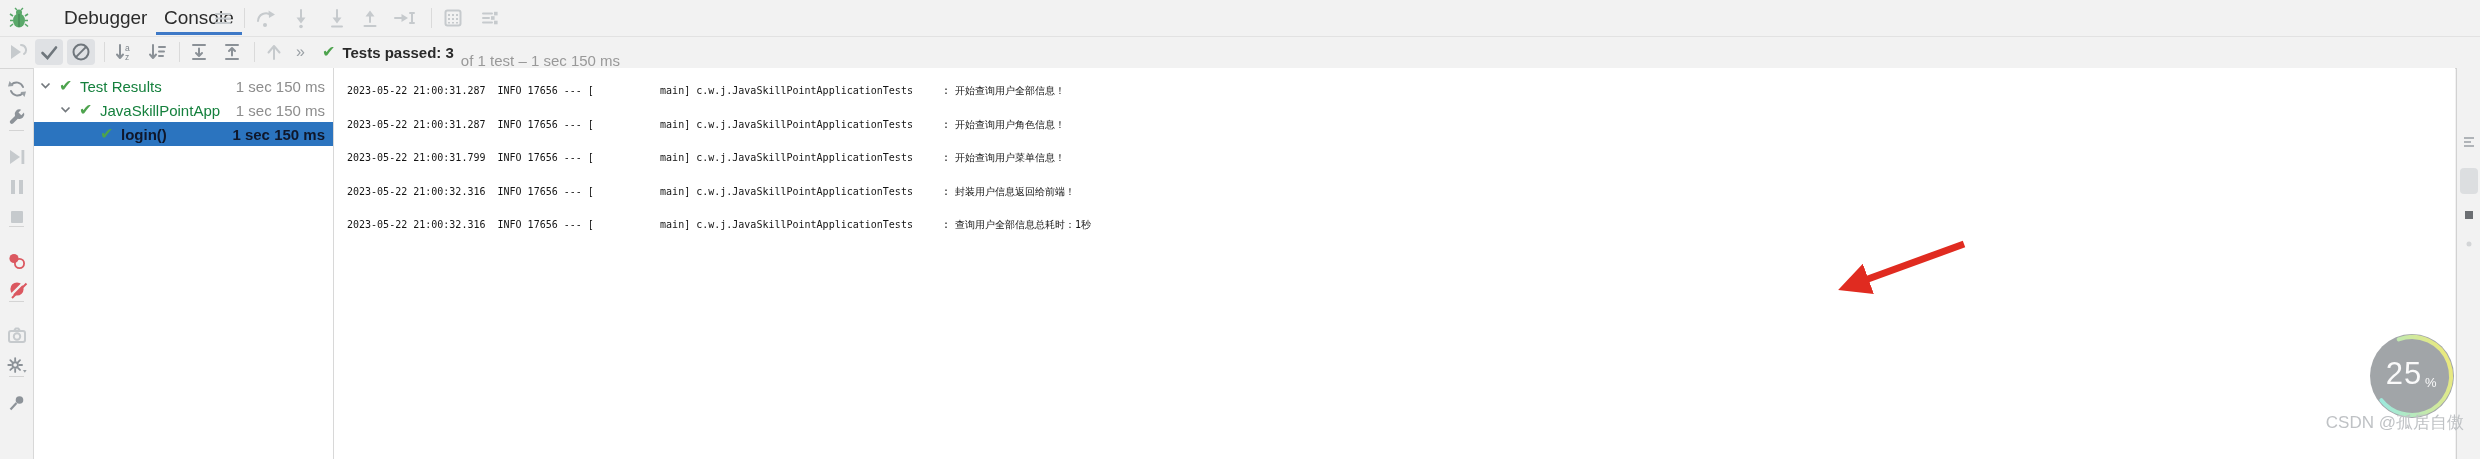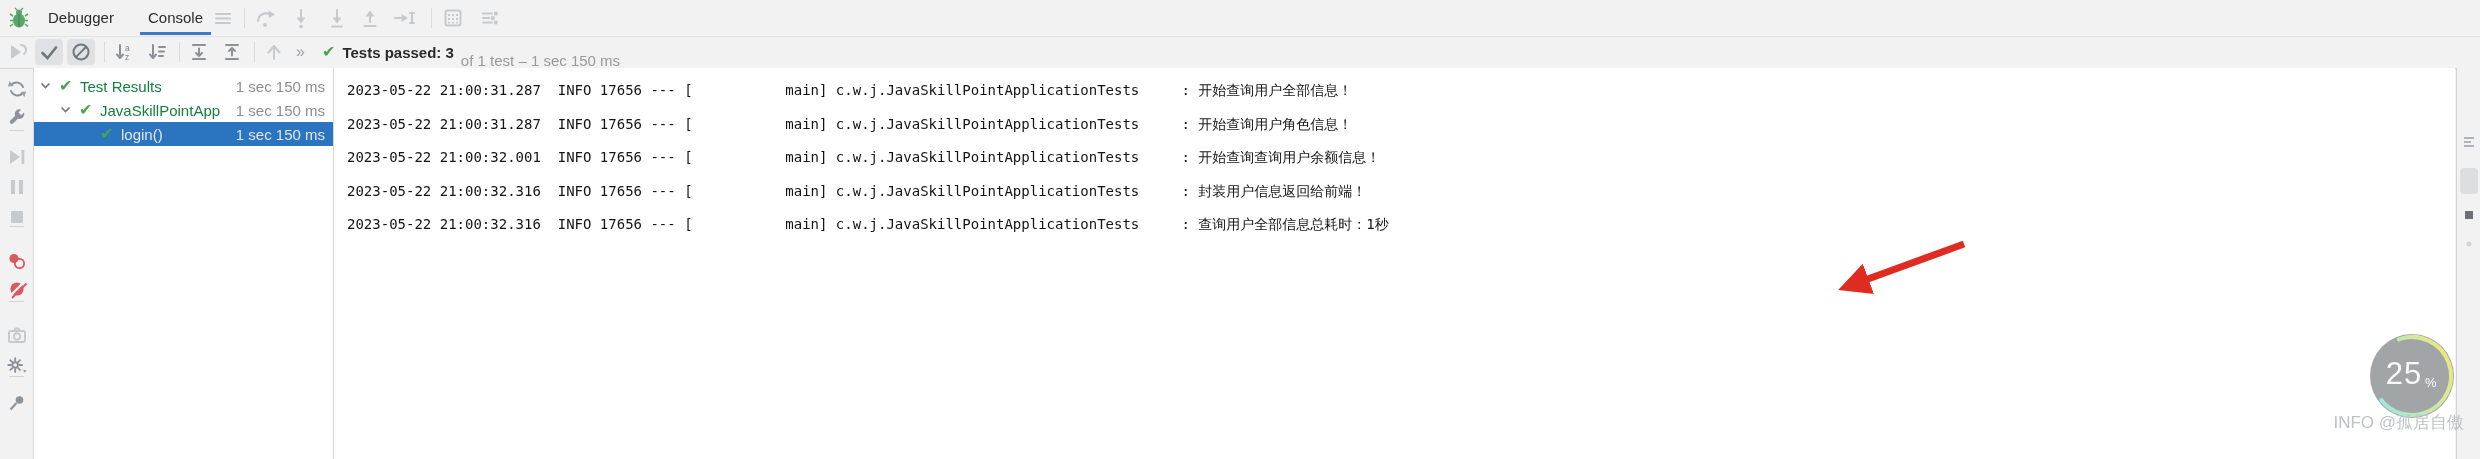--- a/index.html
+++ b/index.html
@@ -1,20 +1,20 @@
 <!DOCTYPE html>
 <html><head>
 <meta charset="utf-8">
 <style>
   html,body{margin:0;padding:0;}
   .app{position:relative;width:2480px;height:459px;background:#f2f2f2;
        font-family:"Liberation Sans",sans-serif;overflow:hidden;color:#2b2b2b;}
   
   .row1{position:absolute;left:0;top:0;width:2480px;height:36px;border-bottom:1px solid #e2e2e2;}
-  .tab{position:absolute;top:0;height:35px;line-height:35px;font-size:15px;color:#2b2b2b;cursor:default;}
+  .tab{position:absolute;top:0;height:35px;line-height:35px;font-size:19px;color:#2b2b2b;cursor:default;margin-left:16px;}
   .tab .ul{position:absolute;left:-8px;right:-8px;bottom:0;height:3px;background:#3e79c7;}
   .i26{position:absolute;top:5px;width:26px;height:26px;display:flex;align-items:center;justify-content:center;}
   .vdiv{position:absolute;width:1px;background:#dadada;}
   
   .row2{position:absolute;left:0;top:36px;width:2480px;height:32px;border-bottom:1px solid #d6d6d6;}
   .tbtn{position:absolute;top:3px;width:28px;height:26px;border-radius:4px;display:flex;align-items:center;justify-content:center;}
   .tbtn.on{background:#dfe1e4;}
   .status{position:absolute;left:322px;top:0;height:32px;display:flex;align-items:center;gap:7px;font-size:15px;white-space:nowrap;}
   .status .sum{font-weight:bold;color:#2a2a2a;}
   .status .det{color:#999;margin-top:16px;}
@@ -23,25 +23,25 @@
   
   .stripe{position:absolute;left:0;top:68px;width:33px;height:391px;}
   .sic{position:absolute;left:6px;width:22px;height:22px;display:flex;align-items:center;justify-content:center;}
   .hdiv{position:absolute;left:9px;width:15px;height:1px;background:#d4d4d4;}
   
   .tree{position:absolute;left:33px;top:68px;width:299px;height:391px;background:#fff;border-left:1px solid #d8d8d8;font-size:15px;}
   .trow{position:absolute;left:0;width:100%;height:24px;}
   .trow .cell{position:absolute;top:0;height:24px;display:flex;align-items:center;}
   .trow .time{position:absolute;right:8px;top:0;height:24px;display:flex;align-items:center;color:#8d8d8d;}
   .trow.sel{background:#2b74bf;}
-  .trow.sel .lbl,.trow.sel .time{color:#e5e5e5;}
+  .trow.sel .lbl,.trow.sel .time{color:#0f172a;font-weight:bold;}
   .lbl{color:#15803d;white-space:nowrap;overflow:hidden;}
   
   .console{position:absolute;left:333px;top:68px;width:2122px;height:391px;background:#fff;border-left:1px solid #d8d8d8;padding-top:6px;box-sizing:border-box;}
-  .cline{white-space:pre;font-family:"DejaVu Sans Mono",monospace;font-size:14px;line-height:33.5px;color:#141414;padding-left:13px;}
+  .cline{white-space:pre;font-family:"DejaVu Sans Mono",monospace;font-size:10px;line-height:33.5px;color:#141414;padding-left:13px;}
   
   .rstripe{position:absolute;left:2456px;top:68px;width:24px;height:391px;background:#f2f2f2;border-left:1px solid #d2d2d2;}
   .rsic{position:absolute;left:3px;width:18px;display:flex;align-items:center;justify-content:center;}
   .rsel{background:#dcdee0;border-radius:4px;height:26px;}
   
   .arrow{position:absolute;left:1812px;top:236px;}
   .badge{position:absolute;left:2366px;top:330px;width:92px;height:92px;}
   .badge .v{position:absolute;left:0;top:26px;width:76px;text-align:center;font-size:31px;color:#fff;opacity:.95;letter-spacing:1px;}
   .badge .u{position:absolute;left:59px;top:45px;font-size:13px;color:#fff;opacity:.95;}
   .wm{position:absolute;right:16px;top:411px;font-size:17px;color:#bfc2c5;white-space:nowrap;}
@@ -282,21 +282,21 @@
     <div class="trow sel" style="top:54px">
       <span class="cell chk" style="left:66px">✔</span>
       <span class="cell lbl" style="left:87px">login()</span>
       <span class="time">1 sec 150 ms</span>
     </div>
   </div>
 
   <div class="console">
     <div class="cline">2023-05-22 21:00:31.287  INFO 17656 --- [           main] c.w.j.JavaSkillPointApplicationTests     : 开始查询用户全部信息！</div>
     <div class="cline">2023-05-22 21:00:31.287  INFO 17656 --- [           main] c.w.j.JavaSkillPointApplicationTests     : 开始查询用户角色信息！</div>
-    <div class="cline">2023-05-22 21:00:32.001  INFO 17656 --- [           main] c.w.j.JavaSkillPointApplicationTests     : 开始查询查询用户余额信息！</div>
+    <div class="cline">2023-05-22 21:00:31.799  INFO 17656 --- [           main] c.w.j.JavaSkillPointApplicationTests     : 开始查询用户菜单信息！</div>
     <div class="cline">2023-05-22 21:00:32.316  INFO 17656 --- [           main] c.w.j.JavaSkillPointApplicationTests     : 封装用户信息返回给前端！</div>
     <div class="cline">2023-05-22 21:00:32.316  INFO 17656 --- [           main] c.w.j.JavaSkillPointApplicationTests     : 查询用户全部信息总耗时：1秒</div>
   </div>
 
   <div class="rstripe">
     <span class="rsic" style="top:68px">
       <svg width="14" height="12" viewBox="0 0 14 12">
           <path d="M2 2h10 M2 6h7 M2 10h10" stroke="#9aa0a5" stroke-width="1.6"></path>
         </svg>
     </span>
@@ -334,15 +334,15 @@
             <stop offset="1" stop-color="#e6e66e"></stop>
         </linearGradient>
       </defs>
       <circle cx="46" cy="46" r="42" fill="#95999d"></circle>
       <circle cx="46" cy="46" r="39" fill="none" stroke="url(#ring)" stroke-width="4" stroke-linecap="round" stroke-dasharray="171 74" transform="rotate(-110 46 46)"></circle>
     </svg>
     <span class="v">25</span>
     <span class="u">%</span>
   </div>
 
-  <div class="wm">INFO @孤居自傲</div>
+  <div class="wm">CSDN @孤居自傲</div>
 
 </div>
 
 </body></html>

